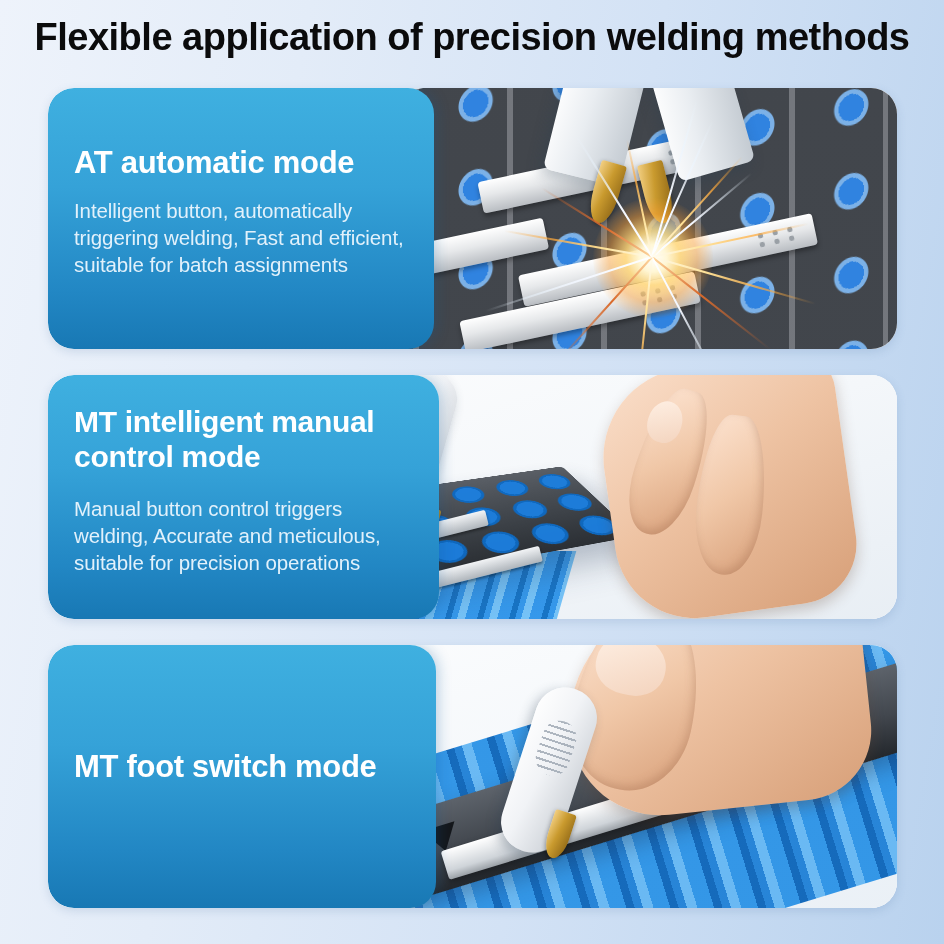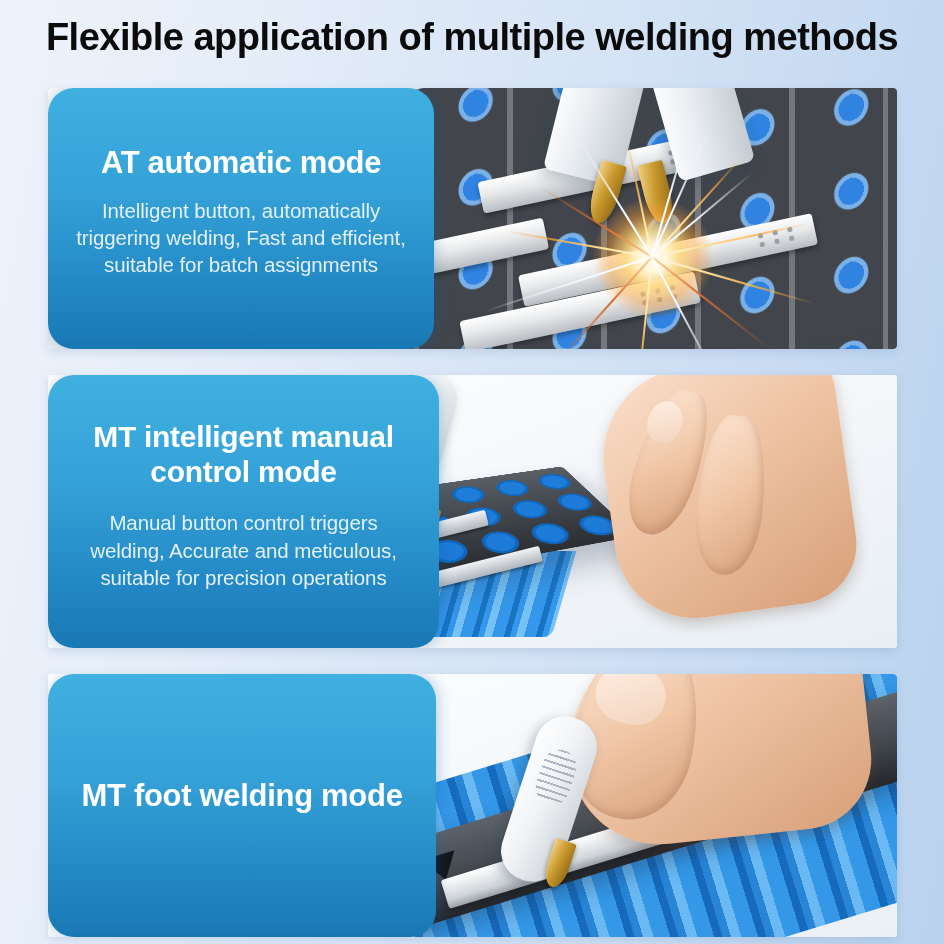--- a/index.html
+++ b/index.html
@@ -27,29 +27,28 @@
 
   
   .cards {
     position: absolute;
     left: 48px; top: 88px;
     width: 849px;
   }
   .card {
     position: relative;
     width: 849px;
-    border-radius: 4px;
+    border-radius: 26px;
     overflow: hidden;
     background: #ffffff;
     box-shadow: 0 3px 10px rgba(70,110,160,0.18);
-    text-align: center;
   }
   .card + .card { margin-top: 26px; }
   .card-1 { height: 261px; }
-  .card-2 { height: 273px; }
+  .card-2 { height: 244px; }
   .card-3 { height: 263px; }
 
   
   .photo {
     position: absolute;
     inset: 0;
     background: #f2f5f9;
     overflow: hidden;
   }
 
@@ -315,21 +314,21 @@
   }
   .cable {
     position: absolute;
     border-bottom: 4px solid #14171b;
     border-radius: 0 0 50% 0;
   }
 </style>
 </head>
 <body>
 
-<div class="page-title">Flexible application of multiple welding methods</div>
+<div class="page-title">Flexible application of precision welding methods</div>
 
 <div class="cards">
 
   <div class="card card-1">
 
     <div class="photo">
       <div class="p1-bg"></div>
       <div class="p1-grid"></div>
       <div class="p1-cells"></div>
 
@@ -475,18 +474,18 @@
         <div class="shoe-sole" style="left:8px; top:92px; width:136px; height:22px;"></div>
         <div class="pedal" style="left:26px; top:96px; width:108px; height:42px; transform:rotate(-5deg);"></div>
         <div style="position:absolute; left:96px; top:76px; width:50px; height:26px; background:repeating-linear-gradient(90deg,#2a2e33 0 3px, rgba(0,0,0,0) 3px 8px); transform:rotate(-8deg);"></div>
         <div class="cable" style="left:126px; top:70px; width:70px; height:30px; transform:rotate(-4deg);"></div>
         <div style="position:absolute; left:58px; top:128px; width:5px; height:5px; border-radius:50%; background:#f0f2f4;"></div>
       </div>
     </div>
 
     <div class="text-panel">
       <div class="text-inner">
-        <div class="headline">MT foot welding mode</div>
+        <div class="headline">MT foot switch mode</div>
       </div>
     </div>
   </div>
 
 </div>
 
 </body></html>

